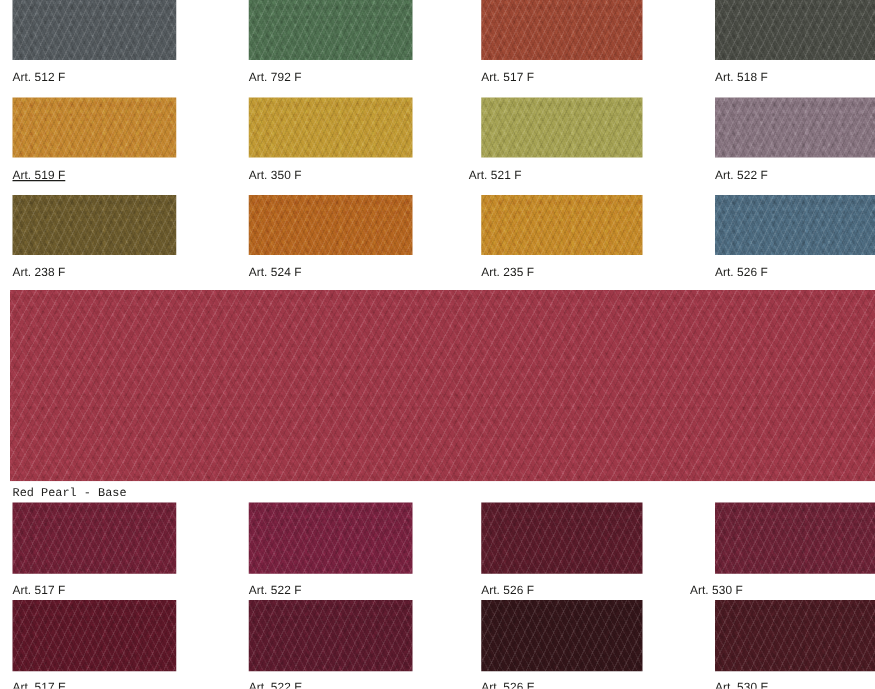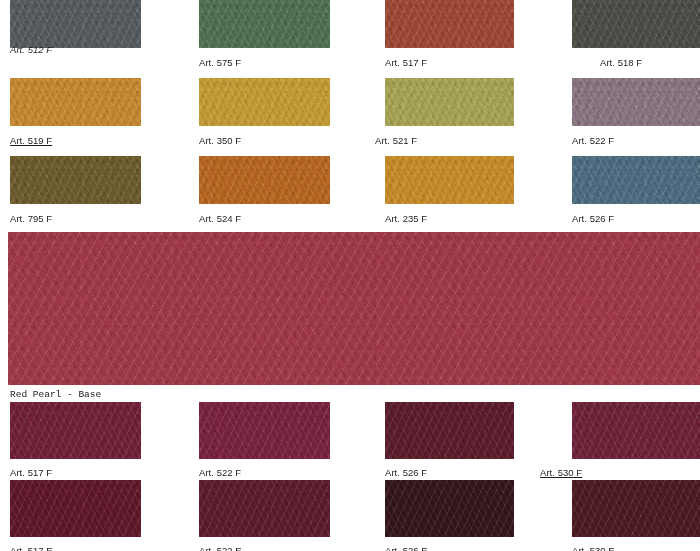--- a/index.html
+++ b/index.html
@@ -122,53 +122,53 @@
 </style>
 </head>
 <body>
 
 <div id="sheet">
 
   <div id="grid-top">
       <div class="cell" style="left: 10px; top: 0px; width: 131px; height: 48px;">
         <div class="swatch" title="Art. 512 F" style="background: rgb(84, 90, 94);"></div>
       </div>
-      <div class="label" style="left: 10px; top: 44px; position: absolute; font-style: italic;">Art. 512 F</div>
+      <div class="label" style="left: 10px; top: 57px; position: absolute;">Art. 512 F</div>
       <div class="cell" style="left: 199px; top: 0px; width: 131px; height: 48px;">
         <div class="swatch" title="Art. 515 F" style="background: rgb(78, 112, 80);"></div>
       </div>
-      <div class="label" style="left: 199px; top: 57px; position: absolute;">Art. 575 F</div>
+      <div class="label" style="left: 199px; top: 57px; position: absolute;">Art. 792 F</div>
       <div class="cell" style="left: 385px; top: 0px; width: 129px; height: 48px;">
         <div class="swatch" title="Art. 517 F" style="background: rgb(156, 71, 51);"></div>
       </div>
       <div class="label" style="left: 385px; top: 57px; position: absolute;">Art. 517 F</div>
       <div class="cell" style="left: 572px; top: 0px; width: 128px; height: 48px;">
         <div class="swatch" title="Art. 518 F" style="background: rgb(74, 76, 69);"></div>
       </div>
-      <div class="label" style="left: 572px; top: 57px; position: absolute; margin-left: 28px;">Art. 518 F</div>
+      <div class="label" style="left: 572px; top: 57px; position: absolute;">Art. 518 F</div>
       <div class="cell" style="left: 10px; top: 78px; width: 131px; height: 48px;">
         <div class="swatch" title="Art. 519 F" style="background: rgb(196, 135, 47);"></div>
       </div>
       <div class="label" style="left: 10px; top: 135px; position: absolute; text-decoration: underline;">Art. 519 F</div>
       <div class="cell" style="left: 199px; top: 78px; width: 131px; height: 48px;">
         <div class="swatch" title="Art. 520 F" style="background: rgb(193, 154, 51);"></div>
       </div>
       <div class="label" style="left: 199px; top: 135px; position: absolute;">Art. 350 F</div>
       <div class="cell" style="left: 385px; top: 78px; width: 129px; height: 48px;">
         <div class="swatch" title="Art. 521 F" style="background: rgb(165, 162, 83);"></div>
       </div>
       <div class="label" style="left: 375px; top: 135px; position: absolute;">Art. 521 F</div>
       <div class="cell" style="left: 572px; top: 78px; width: 128px; height: 48px;">
         <div class="swatch" title="Art. 522 F" style="background: rgb(135, 116, 128);"></div>
       </div>
       <div class="label" style="left: 572px; top: 135px; position: absolute;">Art. 522 F</div>
       <div class="cell" style="left: 10px; top: 156px; width: 131px; height: 48px;">
         <div class="swatch" title="Art. 523 F" style="background: rgb(107, 90, 44);"></div>
       </div>
-      <div class="label" style="left: 10px; top: 213px; position: absolute;">Art. 795 F</div>
+      <div class="label" style="left: 10px; top: 213px; position: absolute;">Art. 238 F</div>
       <div class="cell" style="left: 199px; top: 156px; width: 131px; height: 48px;">
         <div class="swatch" title="Art. 524 F" style="background: rgb(181, 101, 31);"></div>
       </div>
       <div class="label" style="left: 199px; top: 213px; position: absolute;">Art. 524 F</div>
       <div class="cell" style="left: 385px; top: 156px; width: 129px; height: 48px;">
         <div class="swatch" title="Art. 525 F" style="background: rgb(197, 138, 40);"></div>
       </div>
       <div class="label" style="left: 385px; top: 213px; position: absolute;">Art. 235 F</div>
       <div class="cell" style="left: 572px; top: 156px; width: 128px; height: 48px;">
         <div class="swatch" title="Art. 526 F" style="background: rgb(77, 107, 128);"></div>
@@ -192,21 +192,21 @@
         <div class="swatch" title="Art. 522 F" style="background: rgb(120, 33, 63);"></div>
       </div>
       <div class="label" style="left: 199px; top: 467px; position: absolute;">Art. 522 F</div>
       <div class="cell" style="left: 385px; top: 402px; width: 129px; height: 57px;">
         <div class="swatch" title="Art. 526 F" style="background: rgb(90, 27, 42);"></div>
       </div>
       <div class="label" style="left: 385px; top: 467px; position: absolute;">Art. 526 F</div>
       <div class="cell" style="left: 572px; top: 402px; width: 128px; height: 57px;">
         <div class="swatch" title="Art. 530 F" style="background: rgb(108, 34, 54);"></div>
       </div>
-      <div class="label" style="left: 540px; top: 467px; position: absolute; text-decoration: underline;">Art. 530 F</div>
+      <div class="label" style="left: 552px; top: 467px; position: absolute;">Art. 530 F</div>
       <div class="cell" style="left: 10px; top: 480px; width: 131px; height: 57px;">
         <div class="swatch" title="Art. 517 E" style="background: rgb(94, 23, 40);"></div>
       </div>
       <div class="label" style="left: 10px; top: 545px; position: absolute;">Art. 517 E</div>
       <div class="cell" style="left: 199px; top: 480px; width: 131px; height: 57px;">
         <div class="swatch" title="Art. 522 E" style="background: rgb(92, 26, 45);"></div>
       </div>
       <div class="label" style="left: 199px; top: 545px; position: absolute;">Art. 522 E</div>
       <div class="cell" style="left: 385px; top: 480px; width: 129px; height: 57px;">
         <div class="swatch" title="Art. 526 E" style="background: rgb(51, 21, 25);"></div>

